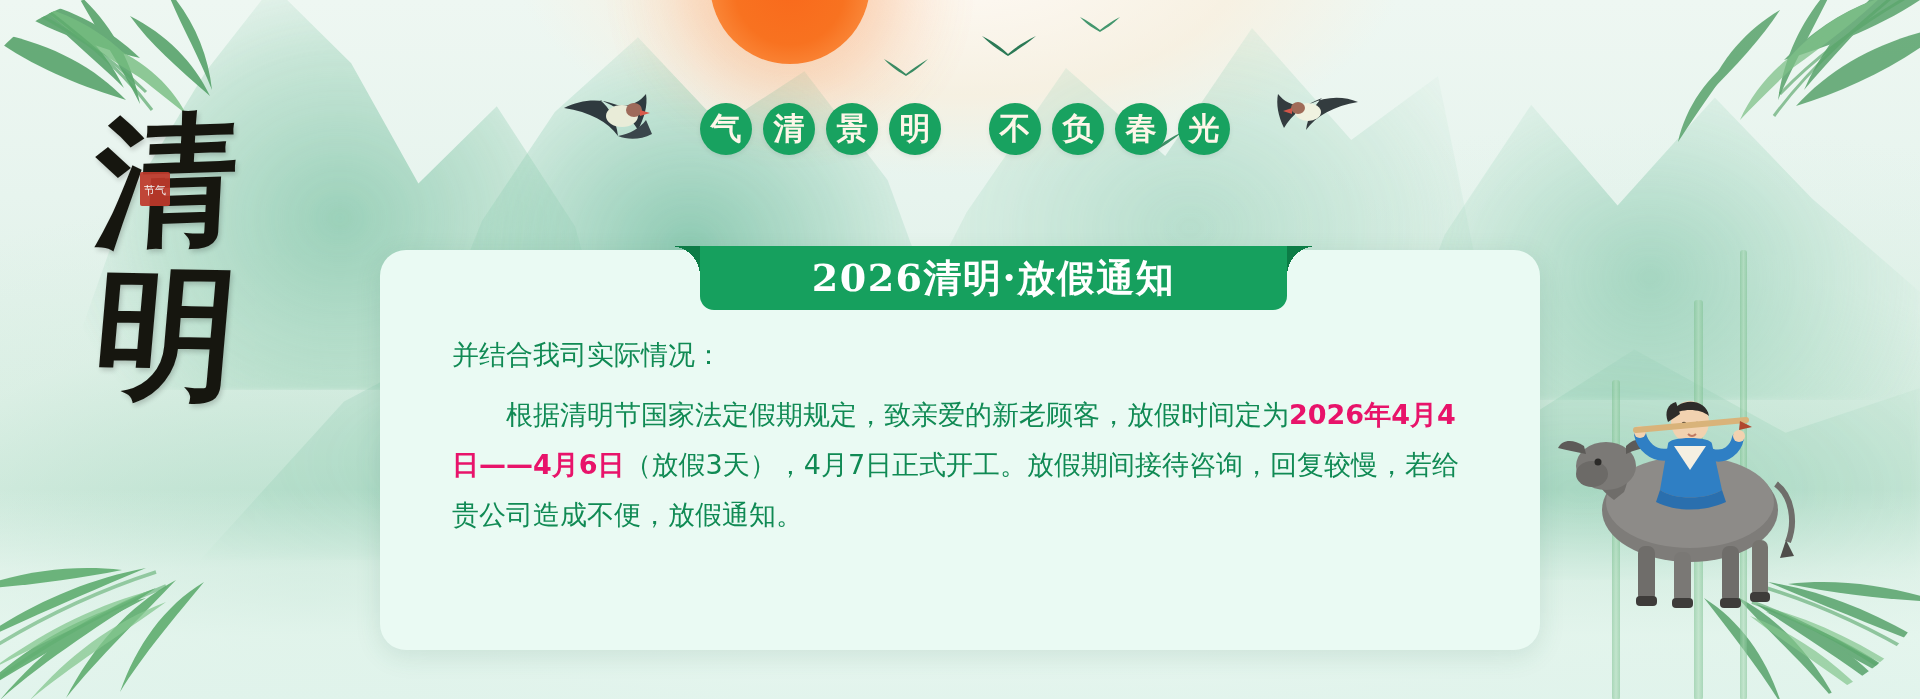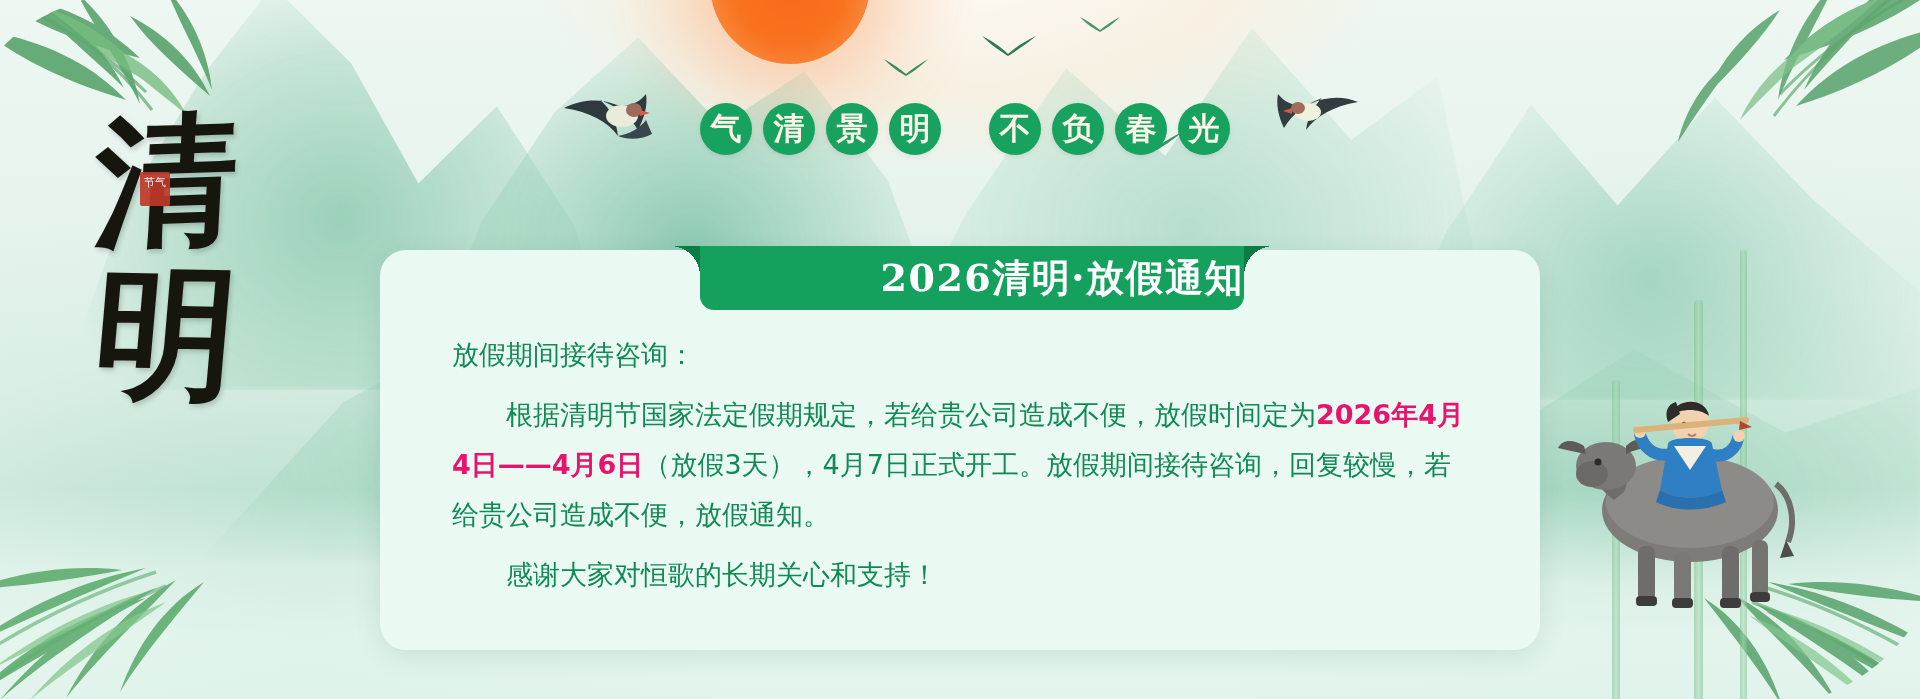--- a/index.html
+++ b/index.html
@@ -65,35 +65,35 @@
 
   
   .calli{position:absolute;left:52px;top:115px;width:230px;text-align:center;
     color:#16160f;line-height:.92;pointer-events:none;}
   .calli .ch{font-family:"DejaVu Serif","Liberation Serif",serif;font-size:142px;font-weight:700;
     letter-spacing:2px;text-shadow:2px 3px 5px rgba(0,0,0,.18);display:block;
     transform:skewX(-5deg) rotate(-2deg);}
   .calli .ch2{transform:skewX(-4deg) rotate(1deg);margin-top:22px;}
   .seal{position:absolute;left:140px;top:172px;width:30px;height:34px;background:#c0392b;
     border-radius:2px;color:#fff;font-size:11px;line-height:1.45;text-align:center;
-    font-family:"DejaVu Serif",serif;opacity:.92;padding-top:3px;box-sizing:border-box;}
+    font-family:"DejaVu Serif",serif;opacity:.92;padding-top:11px;box-sizing:border-box;}
 
   
   .slogan{position:absolute;left:700px;top:103px;display:flex;align-items:center;gap:11px;}
   .pill{width:52px;height:52px;border-radius:50%;background:#18a260;color:#fdf6e8;
     font-family:"DejaVu Serif","Liberation Serif",serif;font-size:31px;font-weight:700;
     display:flex;align-items:center;justify-content:center;box-shadow:0 2px 5px rgba(0,0,0,.07);}
   .slogan-gap{width:26px;}
 
   
   .card{position:absolute;left:380px;top:250px;width:1160px;height:400px;
     background:#eafaf3;border-radius:26px;box-shadow:0 6px 26px rgba(40,110,80,.13);}
-  .title-tab{position:absolute;left:700px;top:246px;width:544px;height:64px;
+  .title-tab{position:absolute;left:700px;top:246px;width:587px;height:64px;
     background:#16a05e;border-radius:0 0 14px 14px;
-    display:flex;align-items:center;justify-content:flex-end;}
+    display:flex;align-items:center;justify-content:center;}
   .title-tab::before,.title-tab::after{content:"";position:absolute;top:0;width:30px;height:30px;
     background:radial-gradient(circle at 0 100%, rgba(0,0,0,0) 0 29px, #0b7a45 29px 30px);}
   .title-tab::before{left:-30px;background:radial-gradient(circle at 0% 100%, transparent 0 30px, #0c7c46 30px);}
   .title-tab::after{right:-30px;background:radial-gradient(circle at 100% 100%, transparent 0 30px, #0c7c46 30px);}
   .title-text{font-family:"DejaVu Serif","Liberation Serif",serif;color:#fff;font-size:38px;
     font-weight:700;letter-spacing:1.5px;position:relative;z-index:2;white-space:nowrap;}
 
   .body{position:absolute;left:452px;top:330px;width:1020px;color:#108a54;
     font-size:27px;line-height:50px;font-family:"DejaVu Sans","Liberation Sans",sans-serif;}
   .para{margin:0 0 10px 0;}
@@ -290,18 +290,17 @@
     <div class="pill">春</div>
     <div class="pill">光</div>
   </div>
 
   <div class="card"></div>
   <div class="title-tab">
     <span class="title-text">2026清明·放假通知</span>
   </div>
 
   <div class="body">
-    <p class="para">放假期间接待咨询：</p>
-    <p class="para indent"><span>根据清明节国家法定假期规定，若给贵公司造成不便，放假时间定为</span><span class="hl">2026年4月4日——4月6日</span><span>（放假3天），4月7日正式开工。放假期间接待咨询，回复较慢，若给贵公司造成不便，放假通知。</span></p>
-    <p class="para indent">感谢大家对恒歌的长期关心和支持！</p>
+    <p class="para">并结合我司实际情况：</p>
+    <p class="para indent"><span>根据清明节国家法定假期规定，致亲爱的新老顾客，放假时间定为</span><span class="hl">2026年4月4日——4月6日</span><span>（放假3天），4月7日正式开工。放假期间接待咨询，回复较慢，若给贵公司造成不便，放假通知。</span></p>
   </div>
 
 </div>
 
 </body></html>

